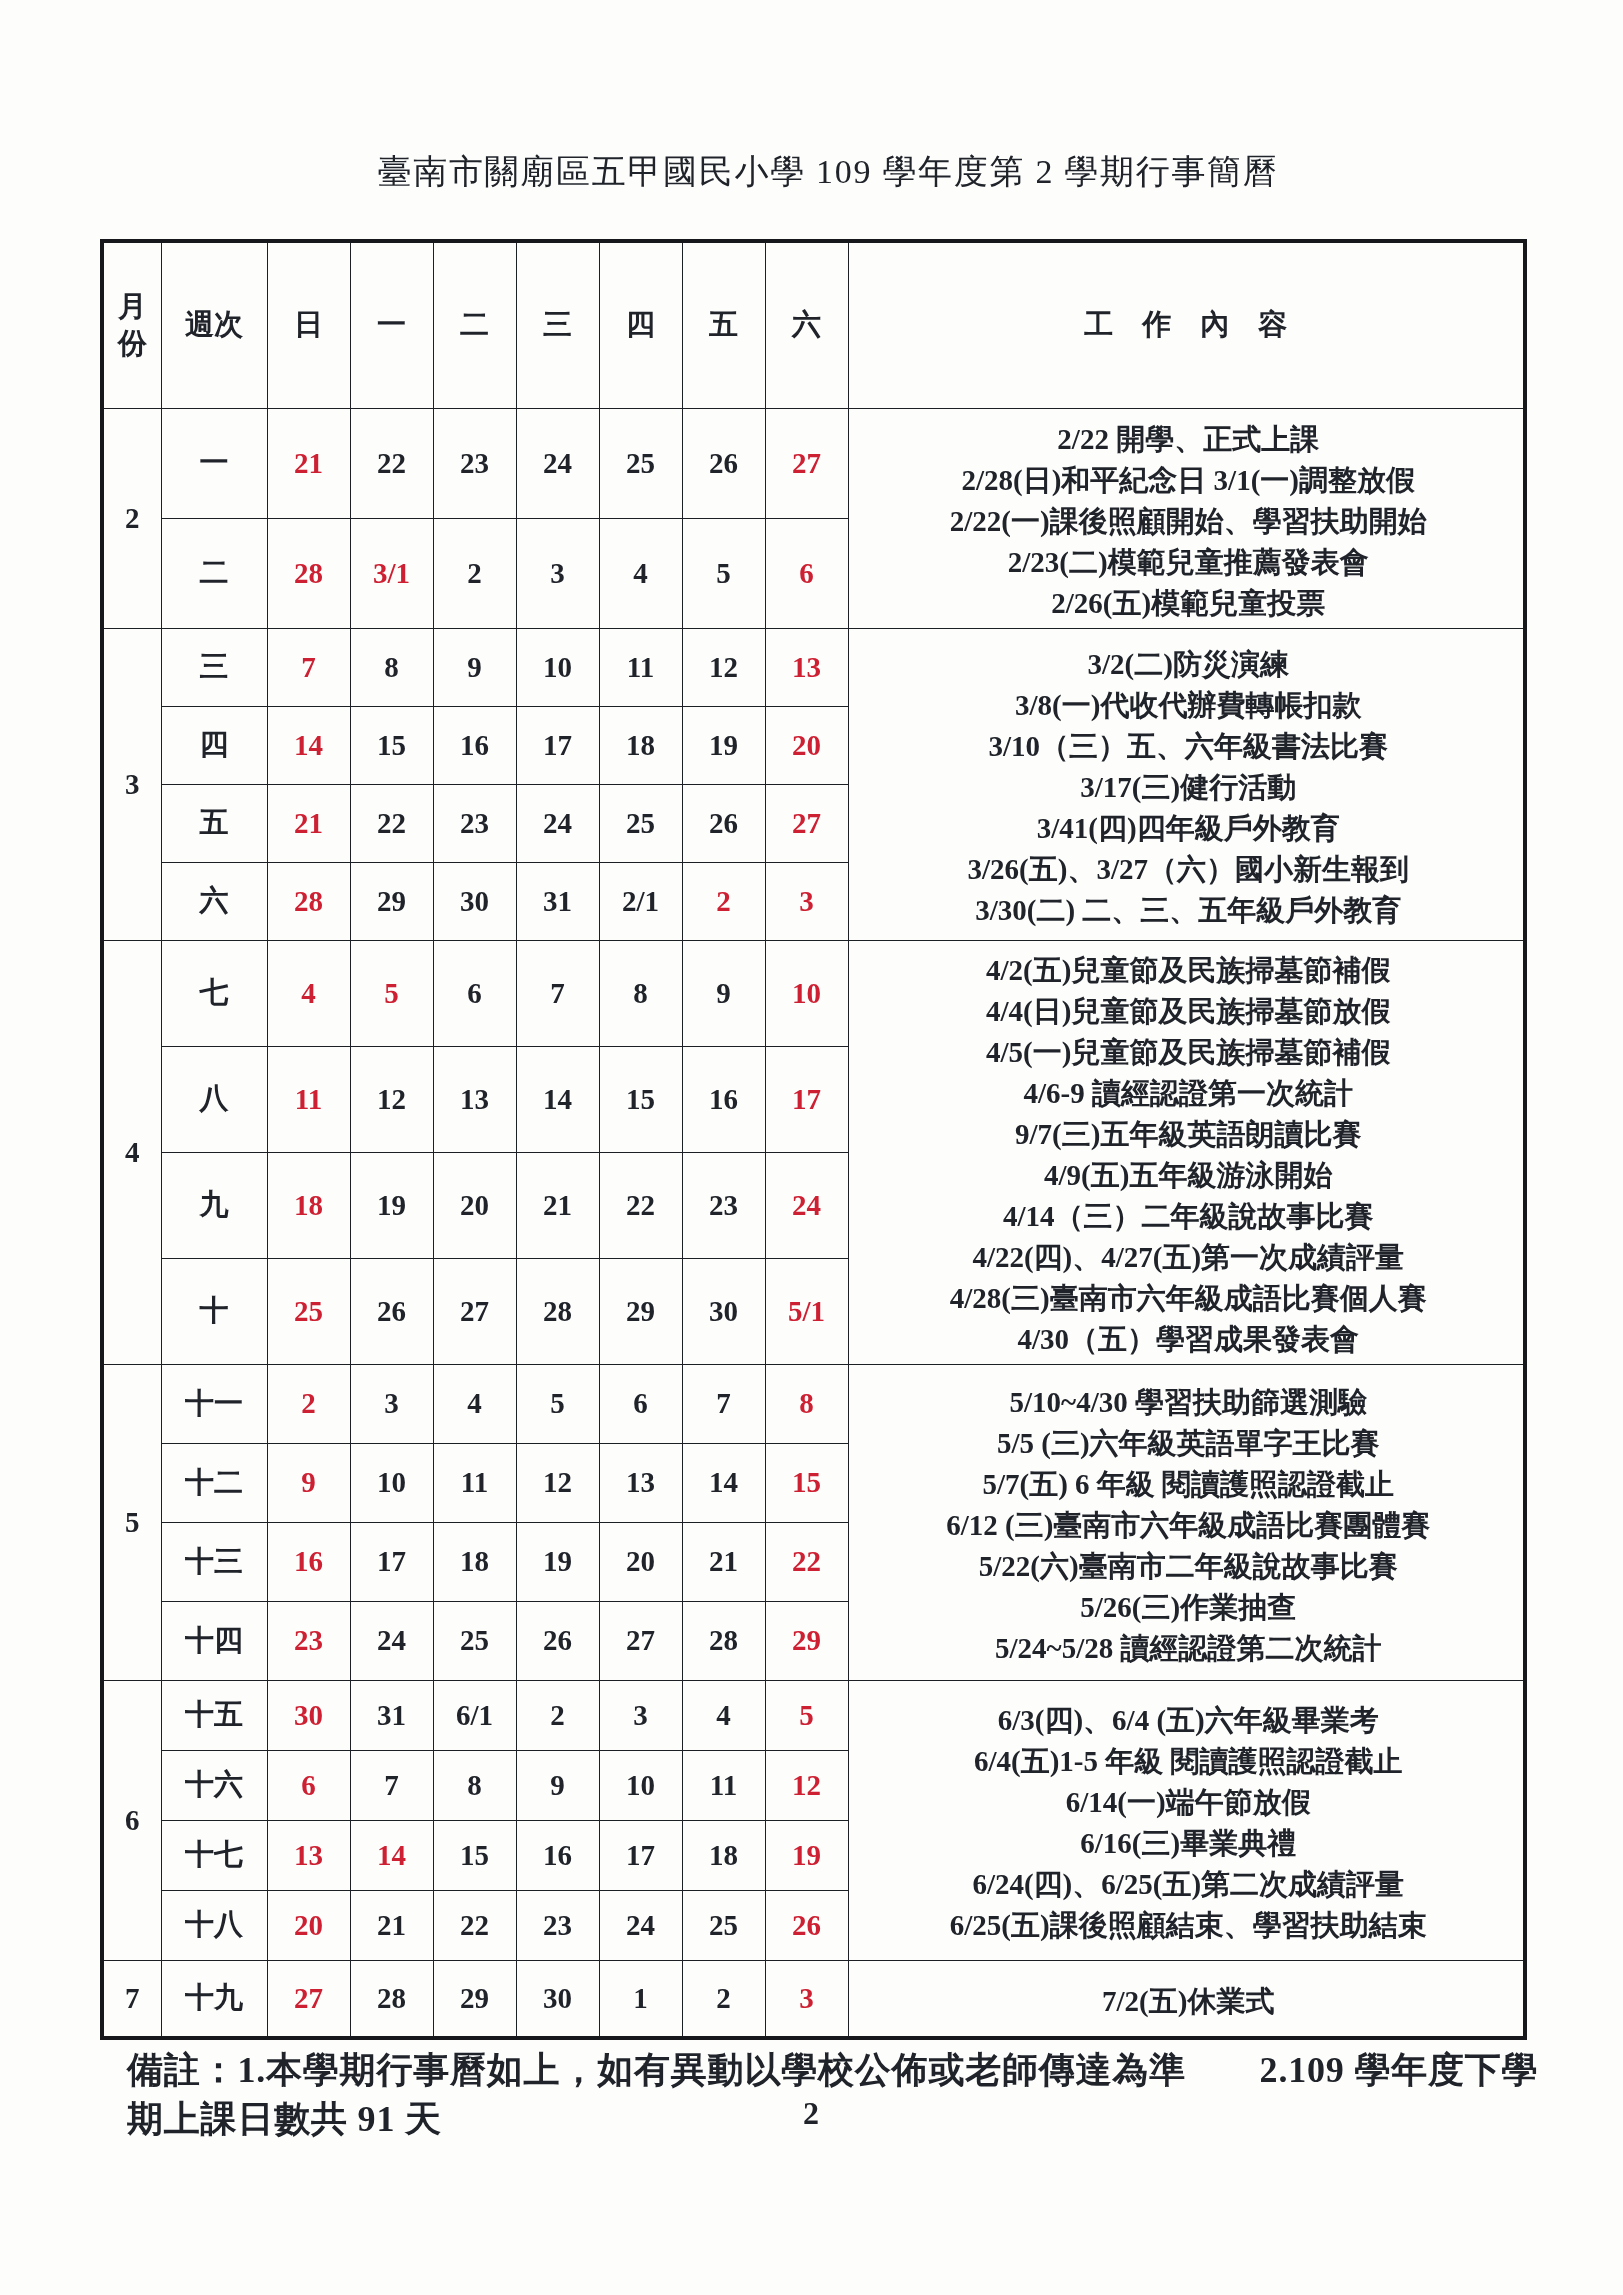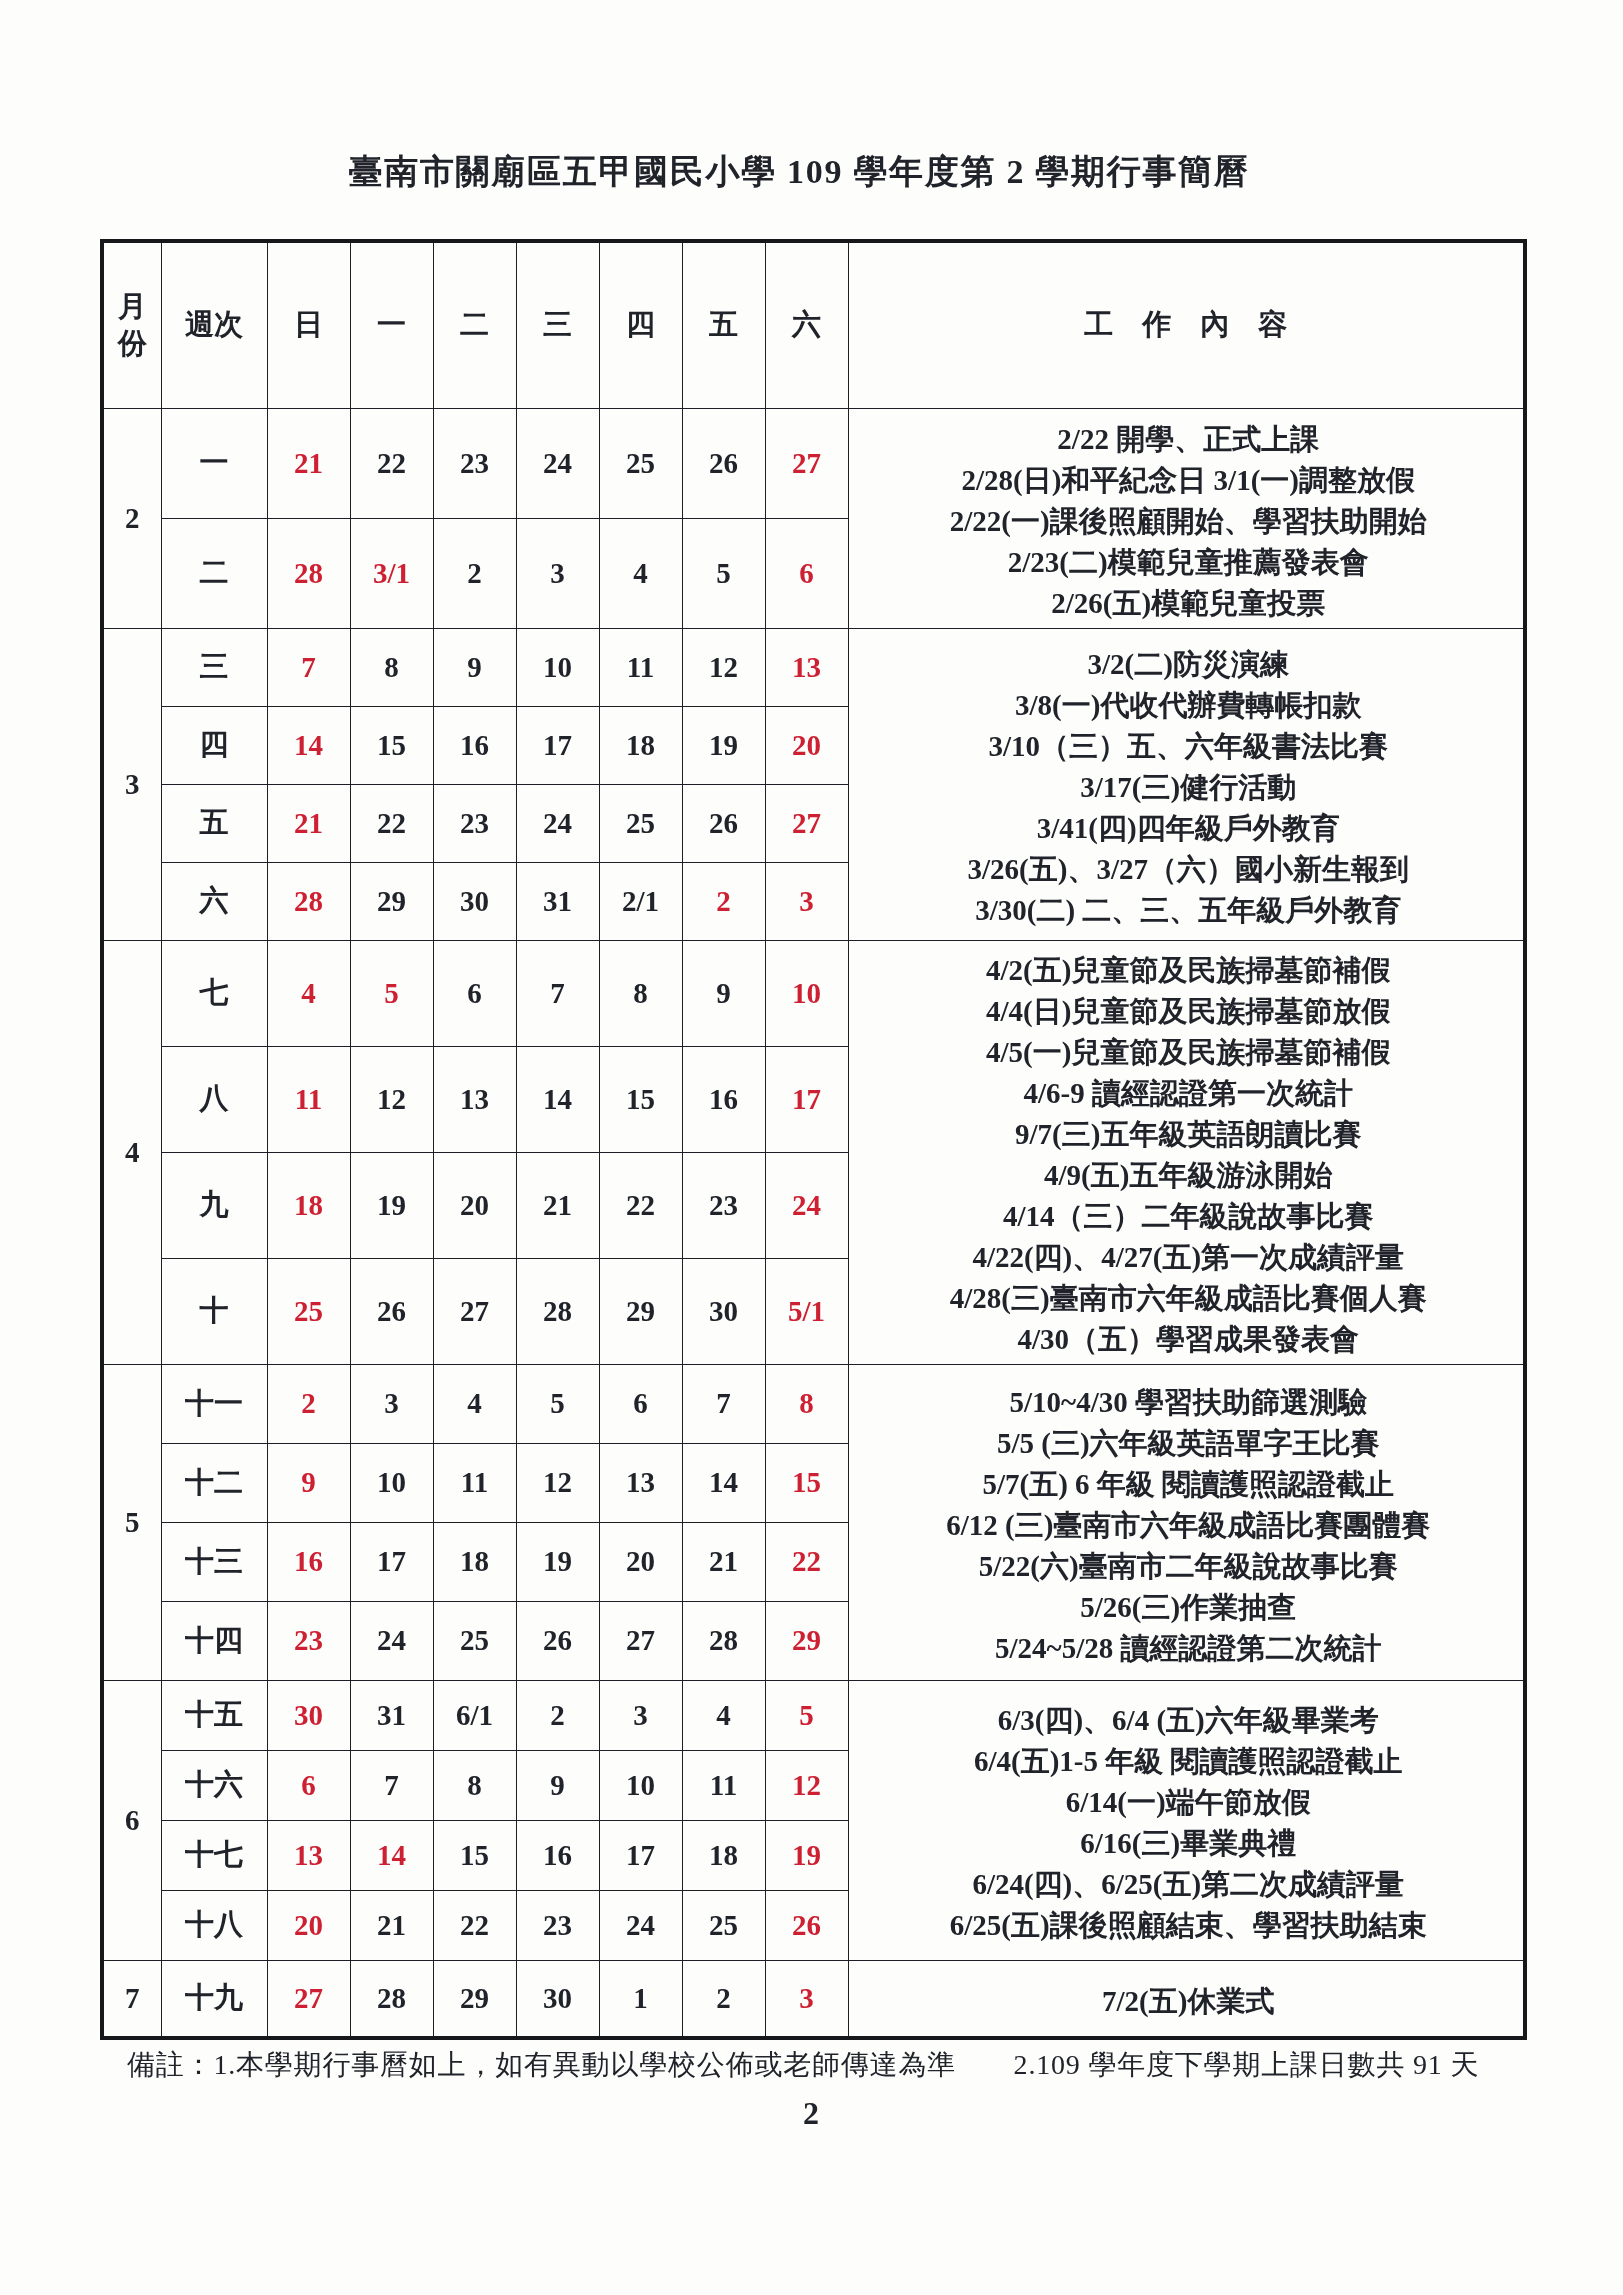--- a/index.html
+++ b/index.html
@@ -2,22 +2,22 @@
 <html style="font-size:13.5px"><head>
 <meta charset="utf-8">
 <style>
   html,body{margin:0;padding:0}
   body{
     width:1623px;height:2295px;position:relative;
     background:#fdfdfc;color:#20242a;
     font-family:"Liberation Serif","DejaVu Serif",serif;
   }
   .title{
-    position:absolute;left:88px;top:149px;width:1422px;
-    text-align:center;font-size:34px;font-weight:700;letter-spacing:1.7px;
+    position:absolute;left:117px;top:149px;width:1422px;
+    text-align:center;font-size:34px;font-weight:400;letter-spacing:1.7px;
   }
   table.cal{
     position:absolute;left:100px;top:239px;width:1422px;
     border-collapse:collapse;table-layout:fixed;
     border:4.2px solid #16181c;
   }
   .cal th,.cal td{border:1.7px solid #1c1f24;overflow:hidden}
   .cal thead tr{height:167px}
   .cal th{font-size:29px;font-weight:600;text-align:center;vertical-align:middle;background:#fdfdfc}
   .month-header-stack div{line-height:1.3;text-align:center}
@@ -32,21 +32,21 @@
   }
   .content-cell div{line-height:41px;white-space:nowrap}
   tr.m2{height:110px}
   tr.m3{height:78px}
   tr.m4{height:106px}
   tr.m5{height:79px}
   tr.m6{height:70px}
   tr.m7{height:78px}
   .footnote{
     position:absolute;left:127px;top:2046px;width:1422px;
-    font-size:28px;font-weight:400;letter-spacing:0.8px;
+    font-size:36px;font-weight:700;letter-spacing:0.8px;
   }
   .page-number{
     position:absolute;left:100px;top:2095px;width:1422px;
     text-align:center;font-size:32px;font-weight:600;
   }
 </style>
 </head>
 <body>
 
 <div class="title">臺南市關廟區五甲國民小學 109 學年度第 2 學期行事簡曆</div>

